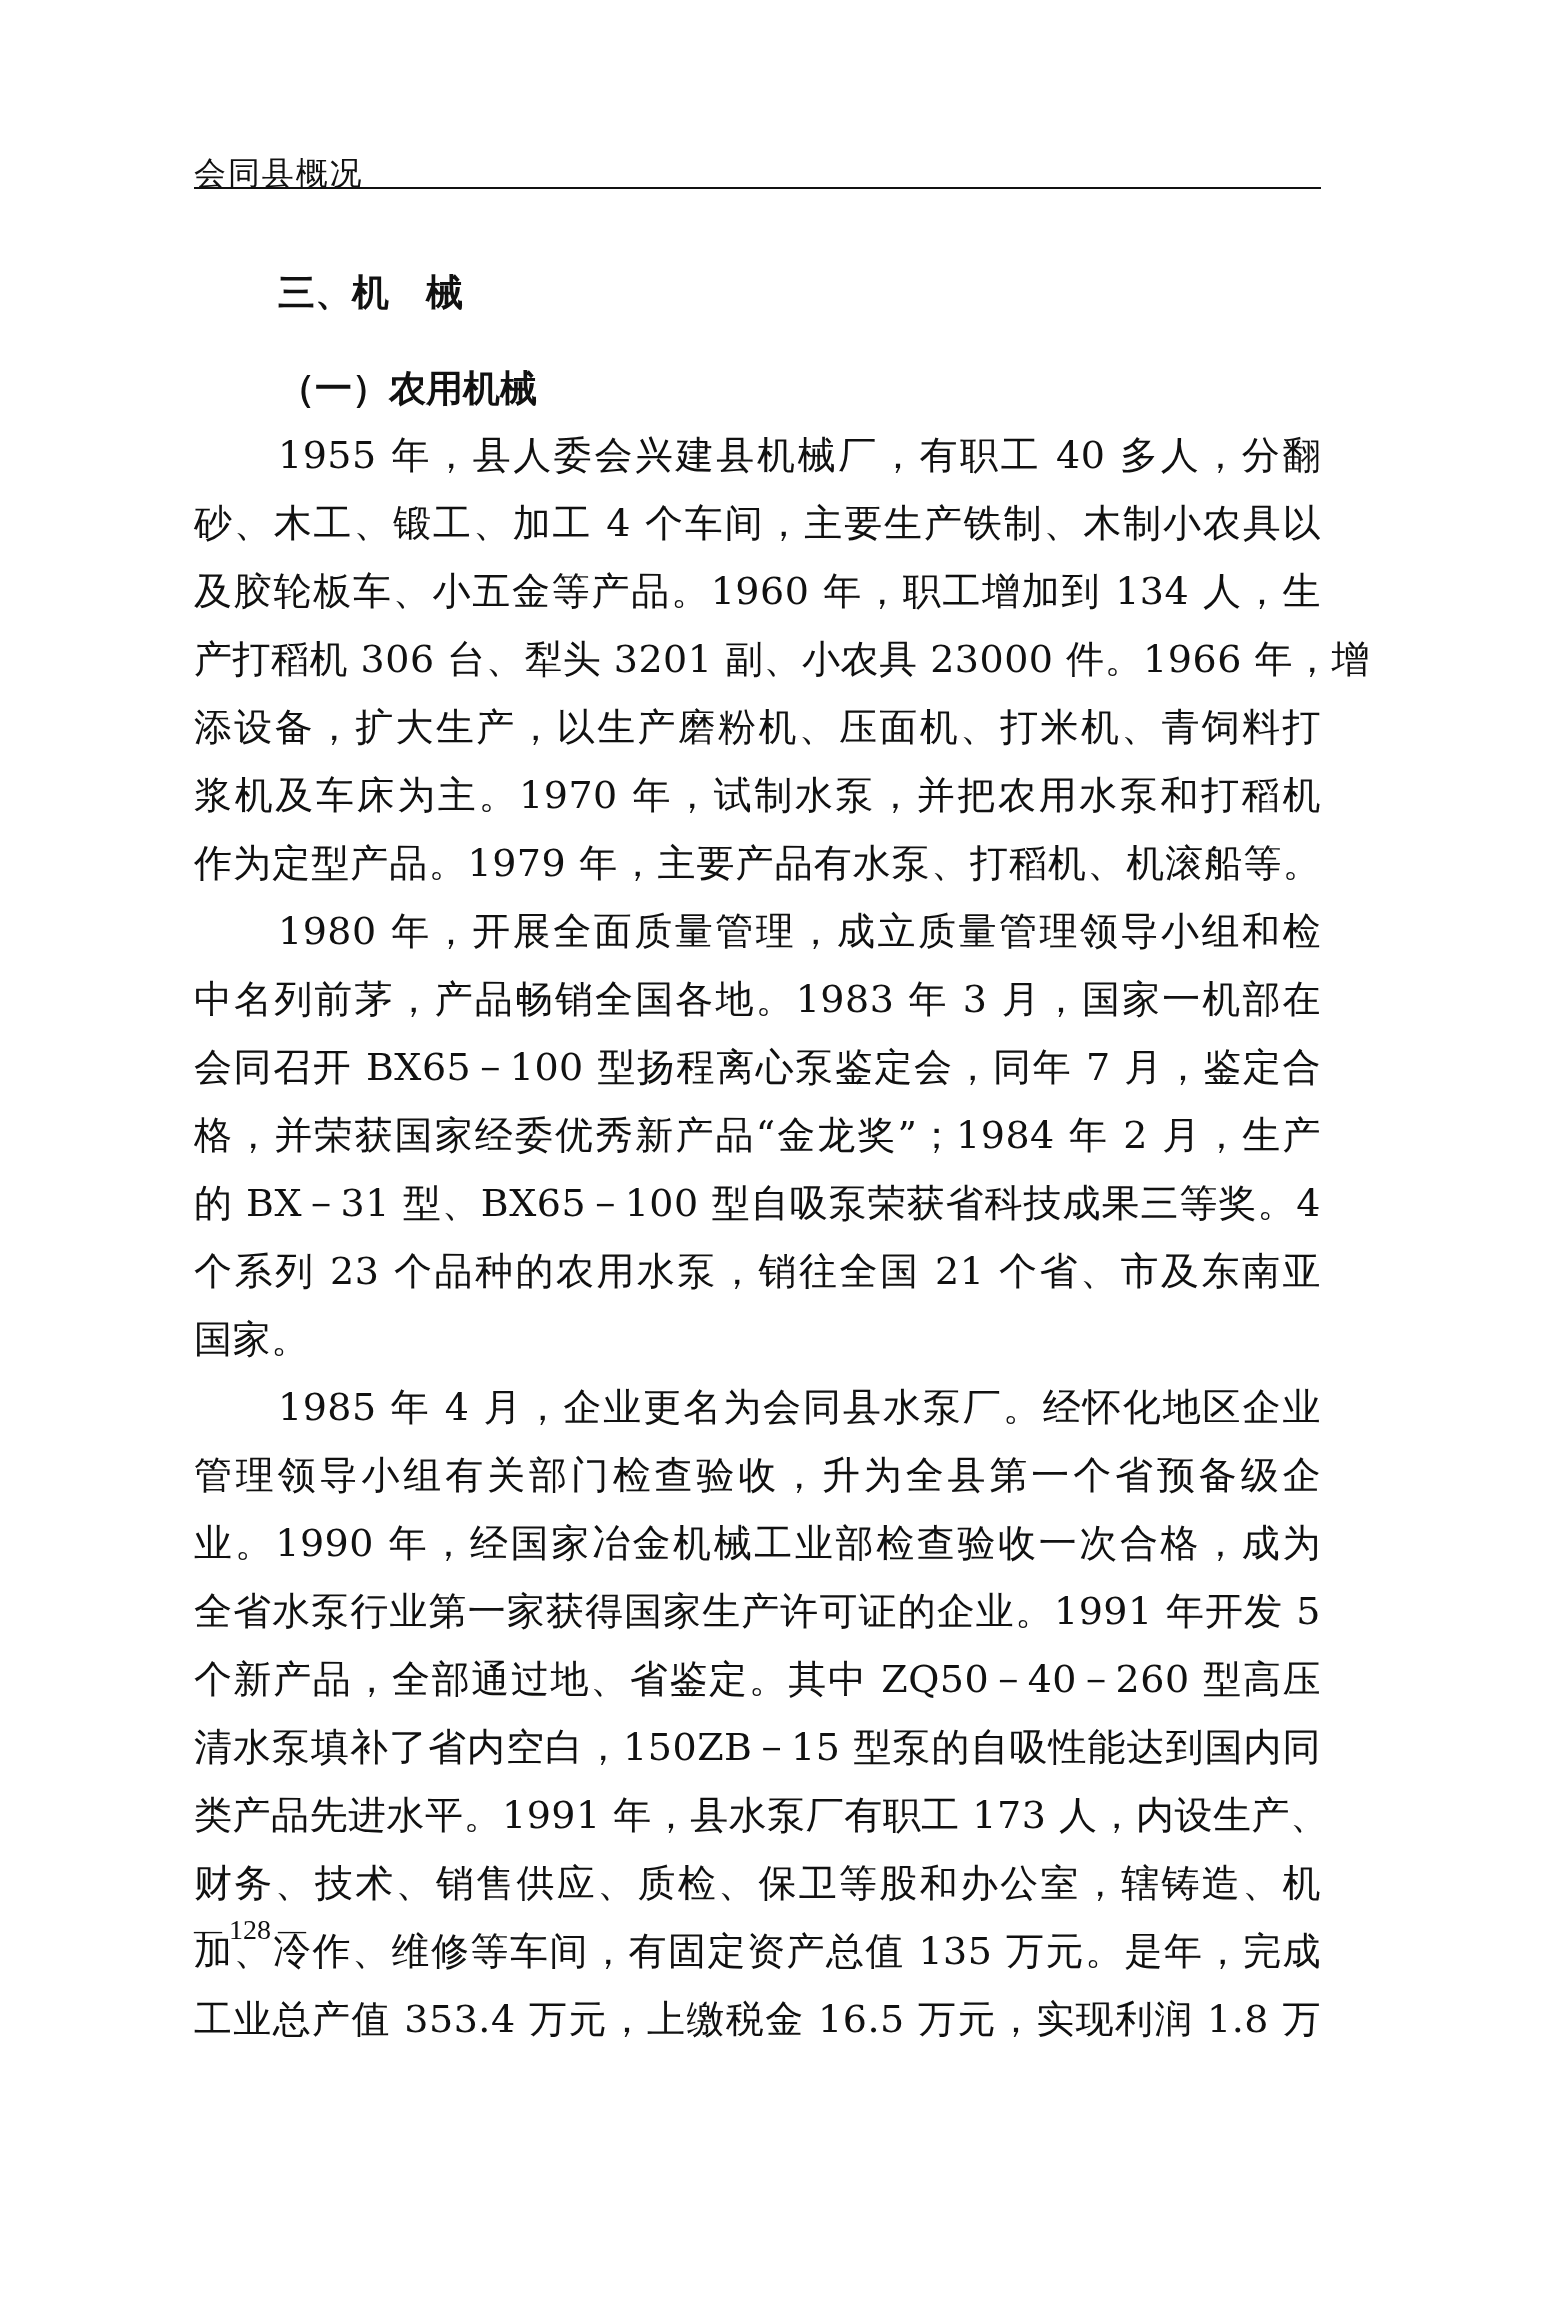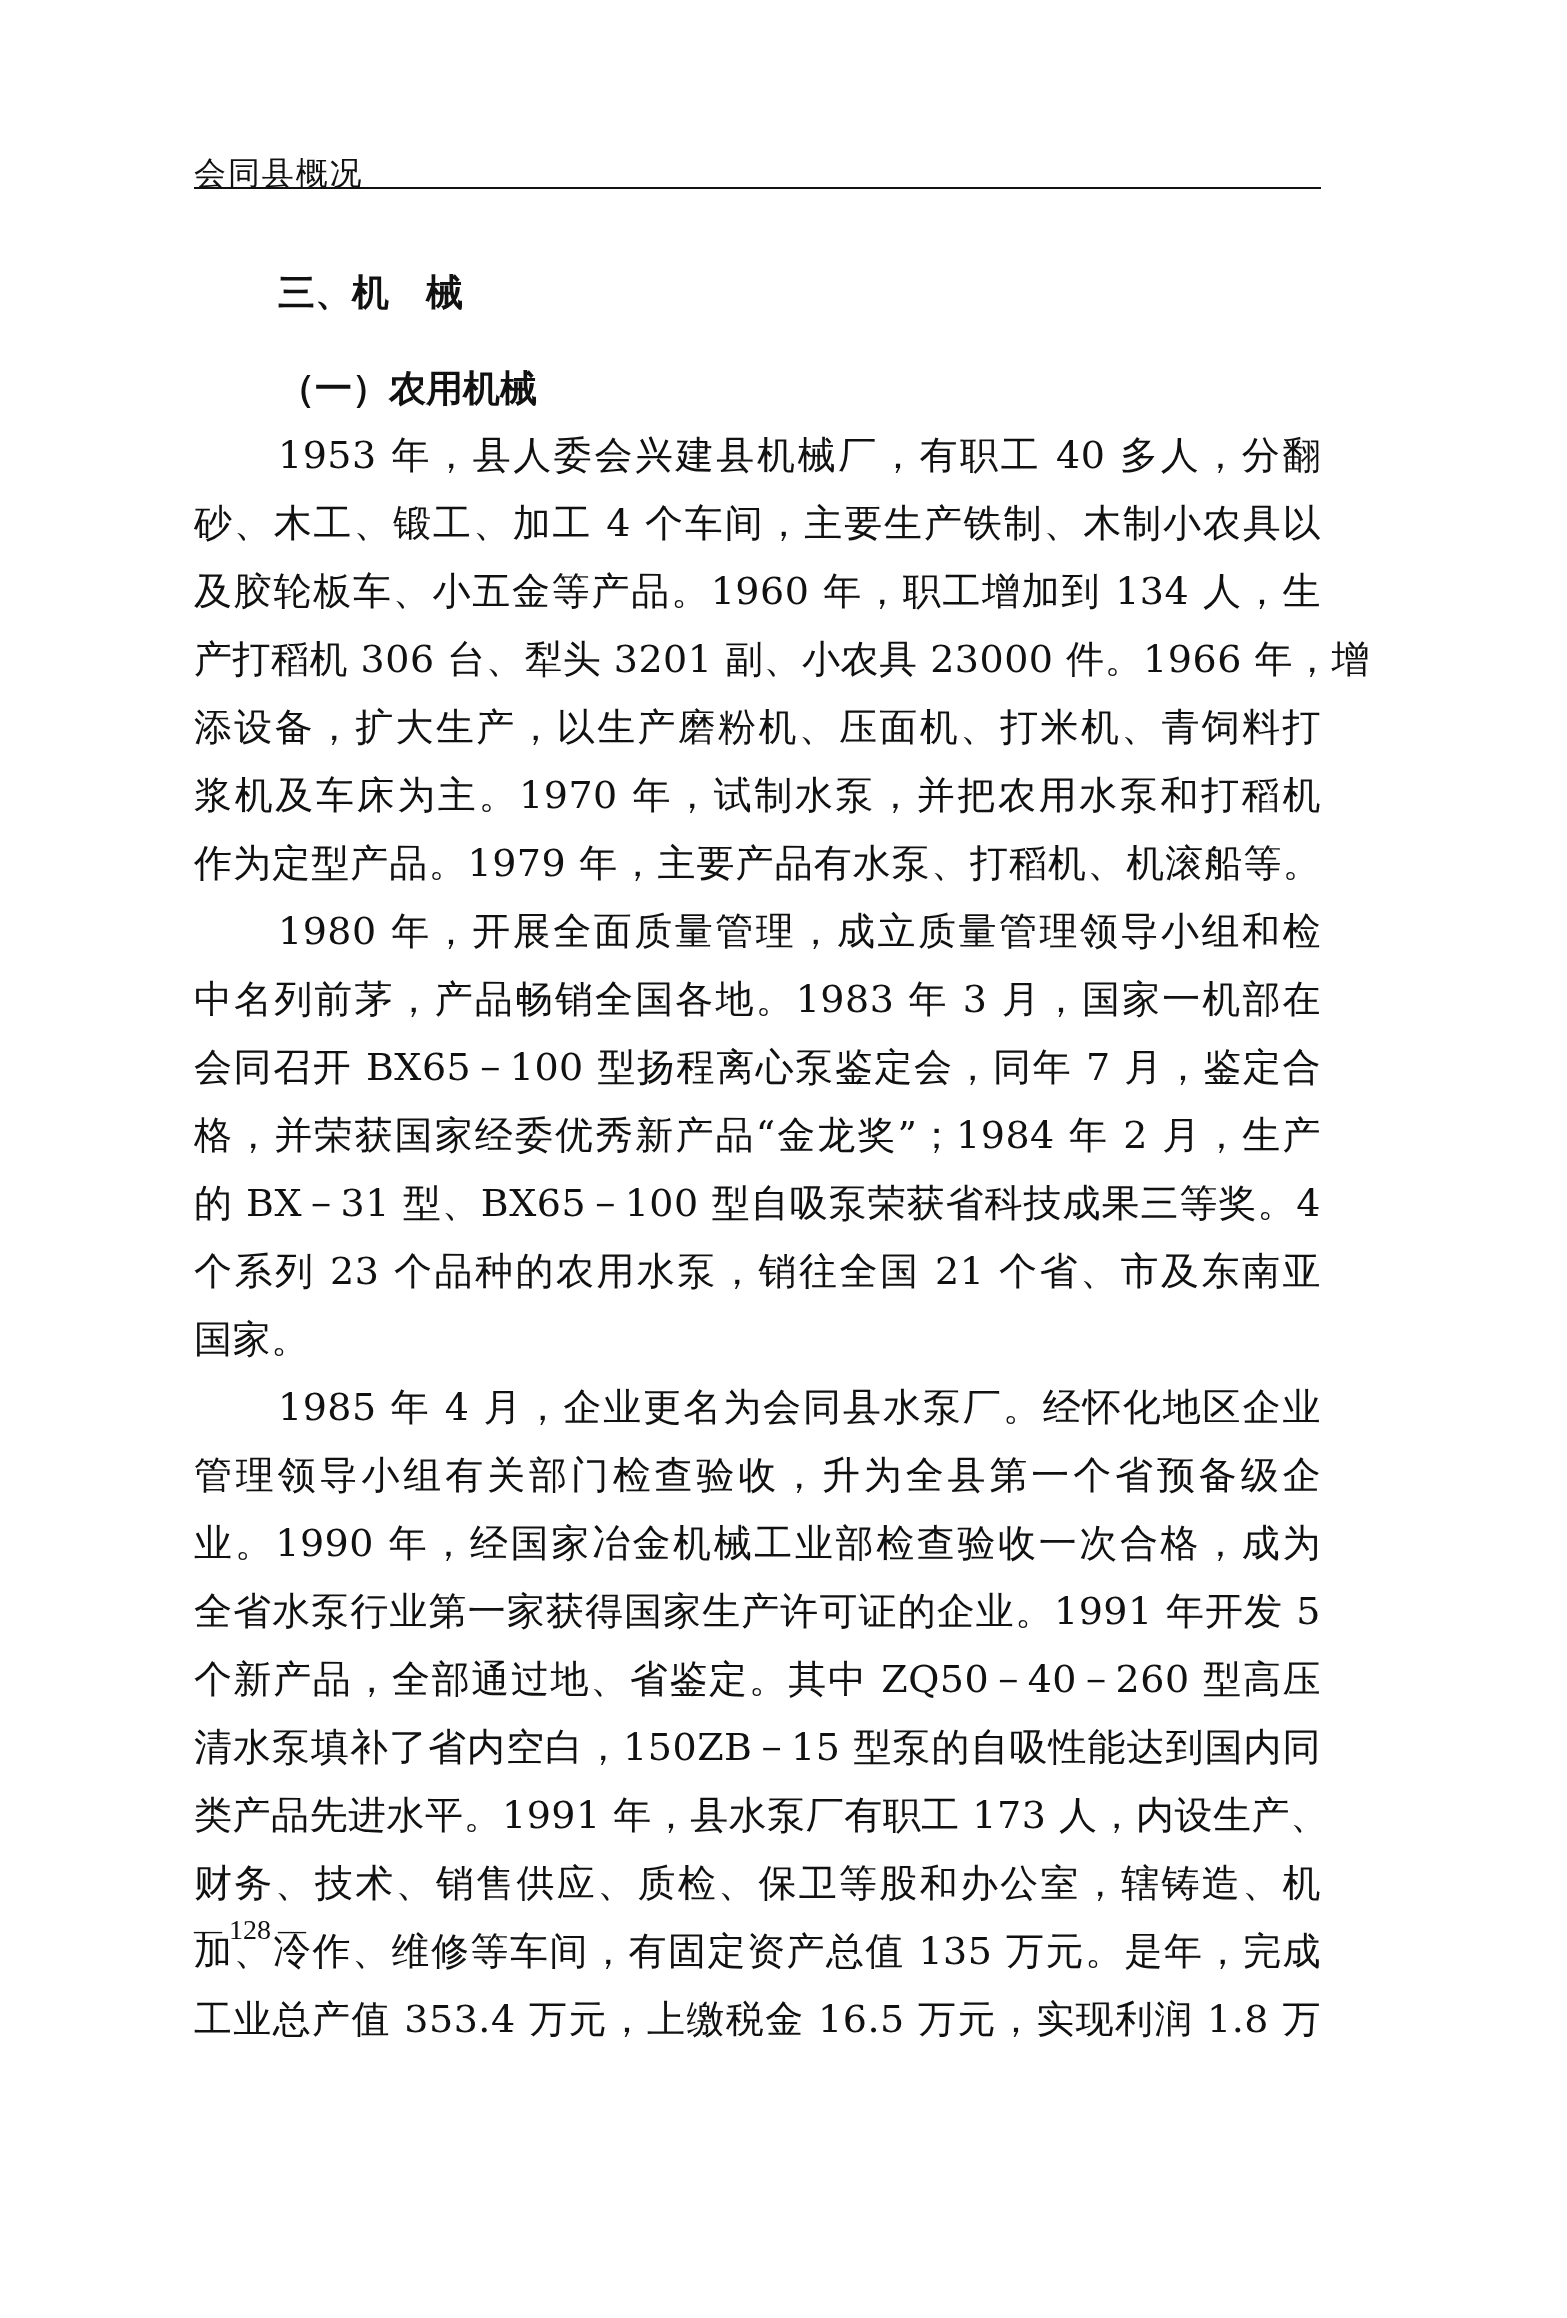--- a/index.html
+++ b/index.html
@@ -27,21 +27,21 @@
 <div class="head-rule"></div>
 
 <div class="section-title">
   <span>三、机</span><span class="gap"></span><span>械</span>
 </div>
 
 <div class="sub-title">（一）农用机械</div>
 
 <div class="body-text">
 
-  <div class="line indent">1953 年，县人委会兴建县机械厂，有职工 40 多人，分翻</div>
+  <div class="line indent">1955 年，县人委会兴建县机械厂，有职工 40 多人，分翻</div>
   <div class="line">砂、木工、锻工、加工 4 个车间，主要生产铁制、木制小农具以</div>
   <div class="line">及胶轮板车、小五金等产品。1960 年，职工增加到 134 人，生</div>
   <div class="line">产打稻机 306 台、犁头 3201 副、小农具 23000 件。1966 年，增</div>
   <div class="line">添设备，扩大生产，以生产磨粉机、压面机、打米机、青饲料打</div>
   <div class="line">浆机及车床为主。1970 年，试制水泵，并把农用水泵和打稻机</div>
   <div class="line">作为定型产品。1979 年，主要产品有水泵、打稻机、机滚船等。</div>
 
   <div class="line indent">1980 年，开展全面质量管理，成立质量管理领导小组和检</div>
   <div class="line">中名列前茅，产品畅销全国各地。1983 年 3 月，国家一机部在</div>
   <div class="line">会同召开 BX65－100 型扬程离心泵鉴定会，同年 7 月，鉴定合</div>

